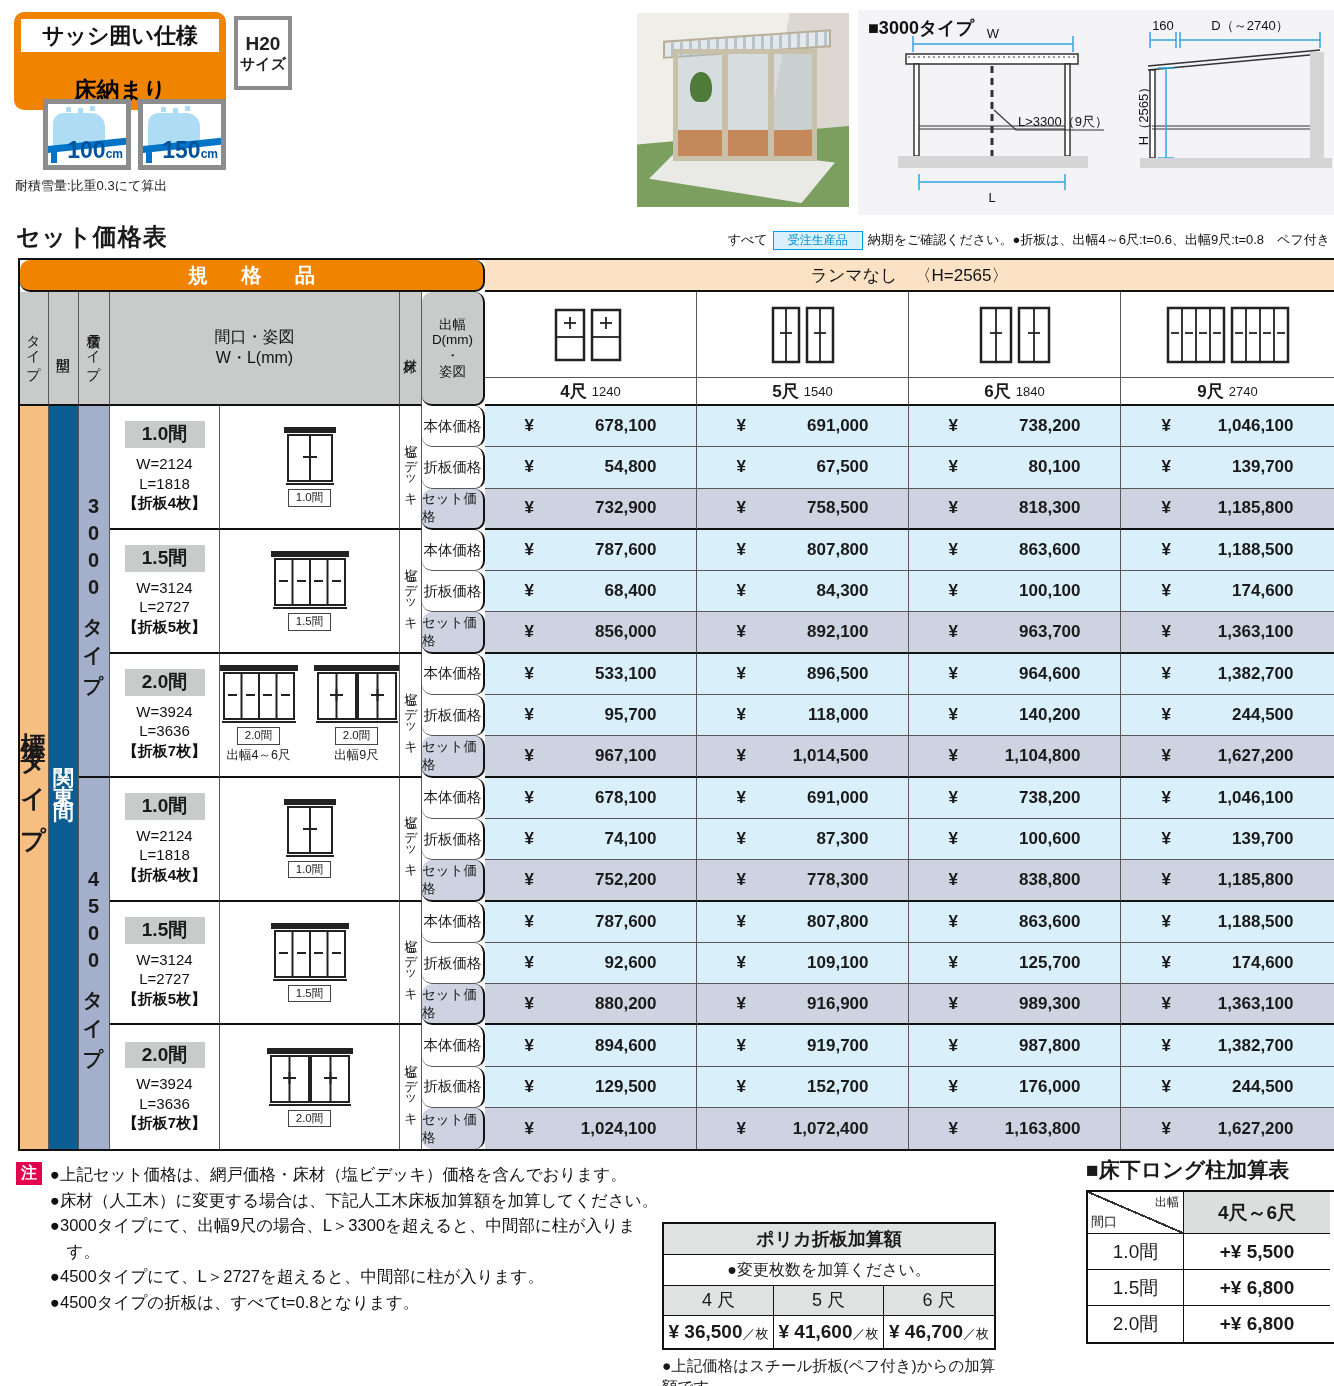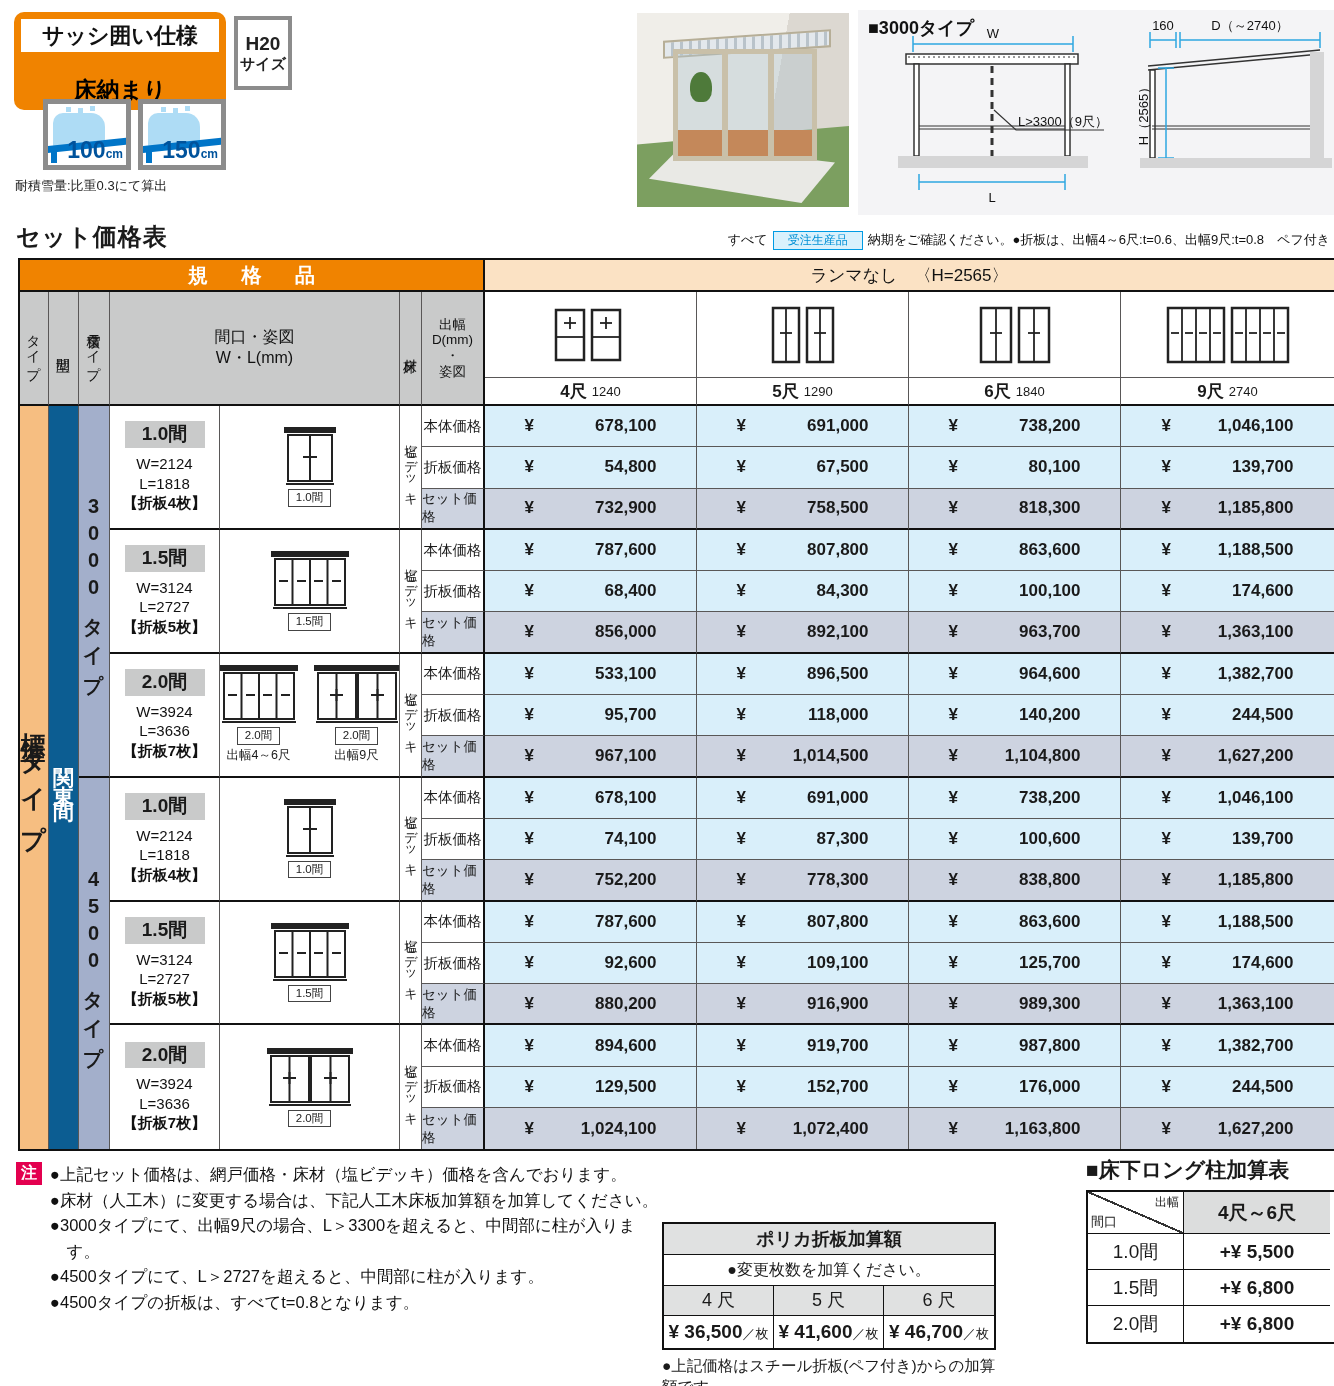--- a/index.html
+++ b/index.html
@@ -48,21 +48,21 @@
   .top-note{position:absolute;right:4px;top:231px;font-size:13px;color:#111;}
   .order-badge{display:inline-block;border:1px solid #009BE4;background:#D9F1FC;color:#0090D5;
         padding:0 14px;margin:0 5px;font-size:12px;}
   
   .price-table{position:absolute;left:18px;top:258px;display:grid;border:2px solid #111;background:#fff;
         grid-template-columns:29px 30px 31px 110px 180px 22px 63px 212px 212px 212px 213px;
         grid-template-rows:32px 86px 28px repeat(18,41.3px);}
   .cell{border-right:1px solid #595757;border-bottom:1px solid #595757;box-sizing:border-box;
         display:flex;align-items:center;justify-content:center;overflow:hidden;}
   .br0{border-right:none!important;} .bb0{border-bottom:none!important;}
-  .brh{border-right:2px solid #111!important;} .sb{border-bottom:2px solid #111!important;}
+  .brh{border-right:2px solid #111!important;border-radius:10px;} .sb{border-bottom:2px solid #111!important;}
   .hb{border-bottom:2px solid #111!important;}
   .gh-left{background:#F08300;color:#fff;font-weight:bold;font-size:20px;letter-spacing:14px;padding-left:14px;}
   .gh-right{background:#FBE2C4;font-size:17px;color:#111;}
   .hd{background:#C9CACA;font-size:14px;color:#111;}
   .v{writing-mode:vertical-rl;text-orientation:upright;}
   .hd.two-line{flex-direction:column;line-height:1.3;font-size:16px;}
   .hd.depth{flex-direction:column;line-height:1.15;font-size:13.5px;}
   .iconcell{background:#fff;}
   .sizelabel{background:#fff;gap:5px;}
   .sizelabel b{font-size:17px;} .sizelabel span{font-size:13px;}
@@ -243,21 +243,21 @@
     <rect x="35" y="5" width="26" height="54" stroke="#222" stroke-width="2.5" fill="#fff"></rect>
           <rect x="69" y="5" width="26" height="54" stroke="#222" stroke-width="2.5" fill="#fff"></rect>
     <line x1="48" y1="5" x2="48" y2="59" stroke="#222" stroke-width="1.8"></line>
           <line x1="82" y1="5" x2="82" y2="59" stroke="#222" stroke-width="1.8"></line>
     <line x1="42" y1="30" x2="54" y2="30" stroke="#222" stroke-width="1.8"></line>
           <line x1="76" y1="30" x2="88" y2="30" stroke="#222" stroke-width="1.8"></line>
         </svg>
       </div>
       <div class="cell sizelabel hb" style="grid-area: 3 / 9;">
         <b>5尺</b>
-        <span>1290</span>
+        <span>1540</span>
       </div>
       <div class="cell iconcell" style="grid-area: 2 / 10;">
         <svg width="130" height="64" viewBox="0 0 130 64">
     <rect x="31" y="5" width="30" height="54" stroke="#222" stroke-width="2.5" fill="#fff"></rect>
           <rect x="69" y="5" width="30" height="54" stroke="#222" stroke-width="2.5" fill="#fff"></rect>
     <line x1="46" y1="5" x2="46" y2="59" stroke="#222" stroke-width="1.8"></line>
           <line x1="84" y1="5" x2="84" y2="59" stroke="#222" stroke-width="1.8"></line>
     <line x1="40" y1="30" x2="52" y2="30" stroke="#222" stroke-width="1.8"></line>
           <line x1="78" y1="30" x2="90" y2="30" stroke="#222" stroke-width="1.8"></line>
         </svg>

